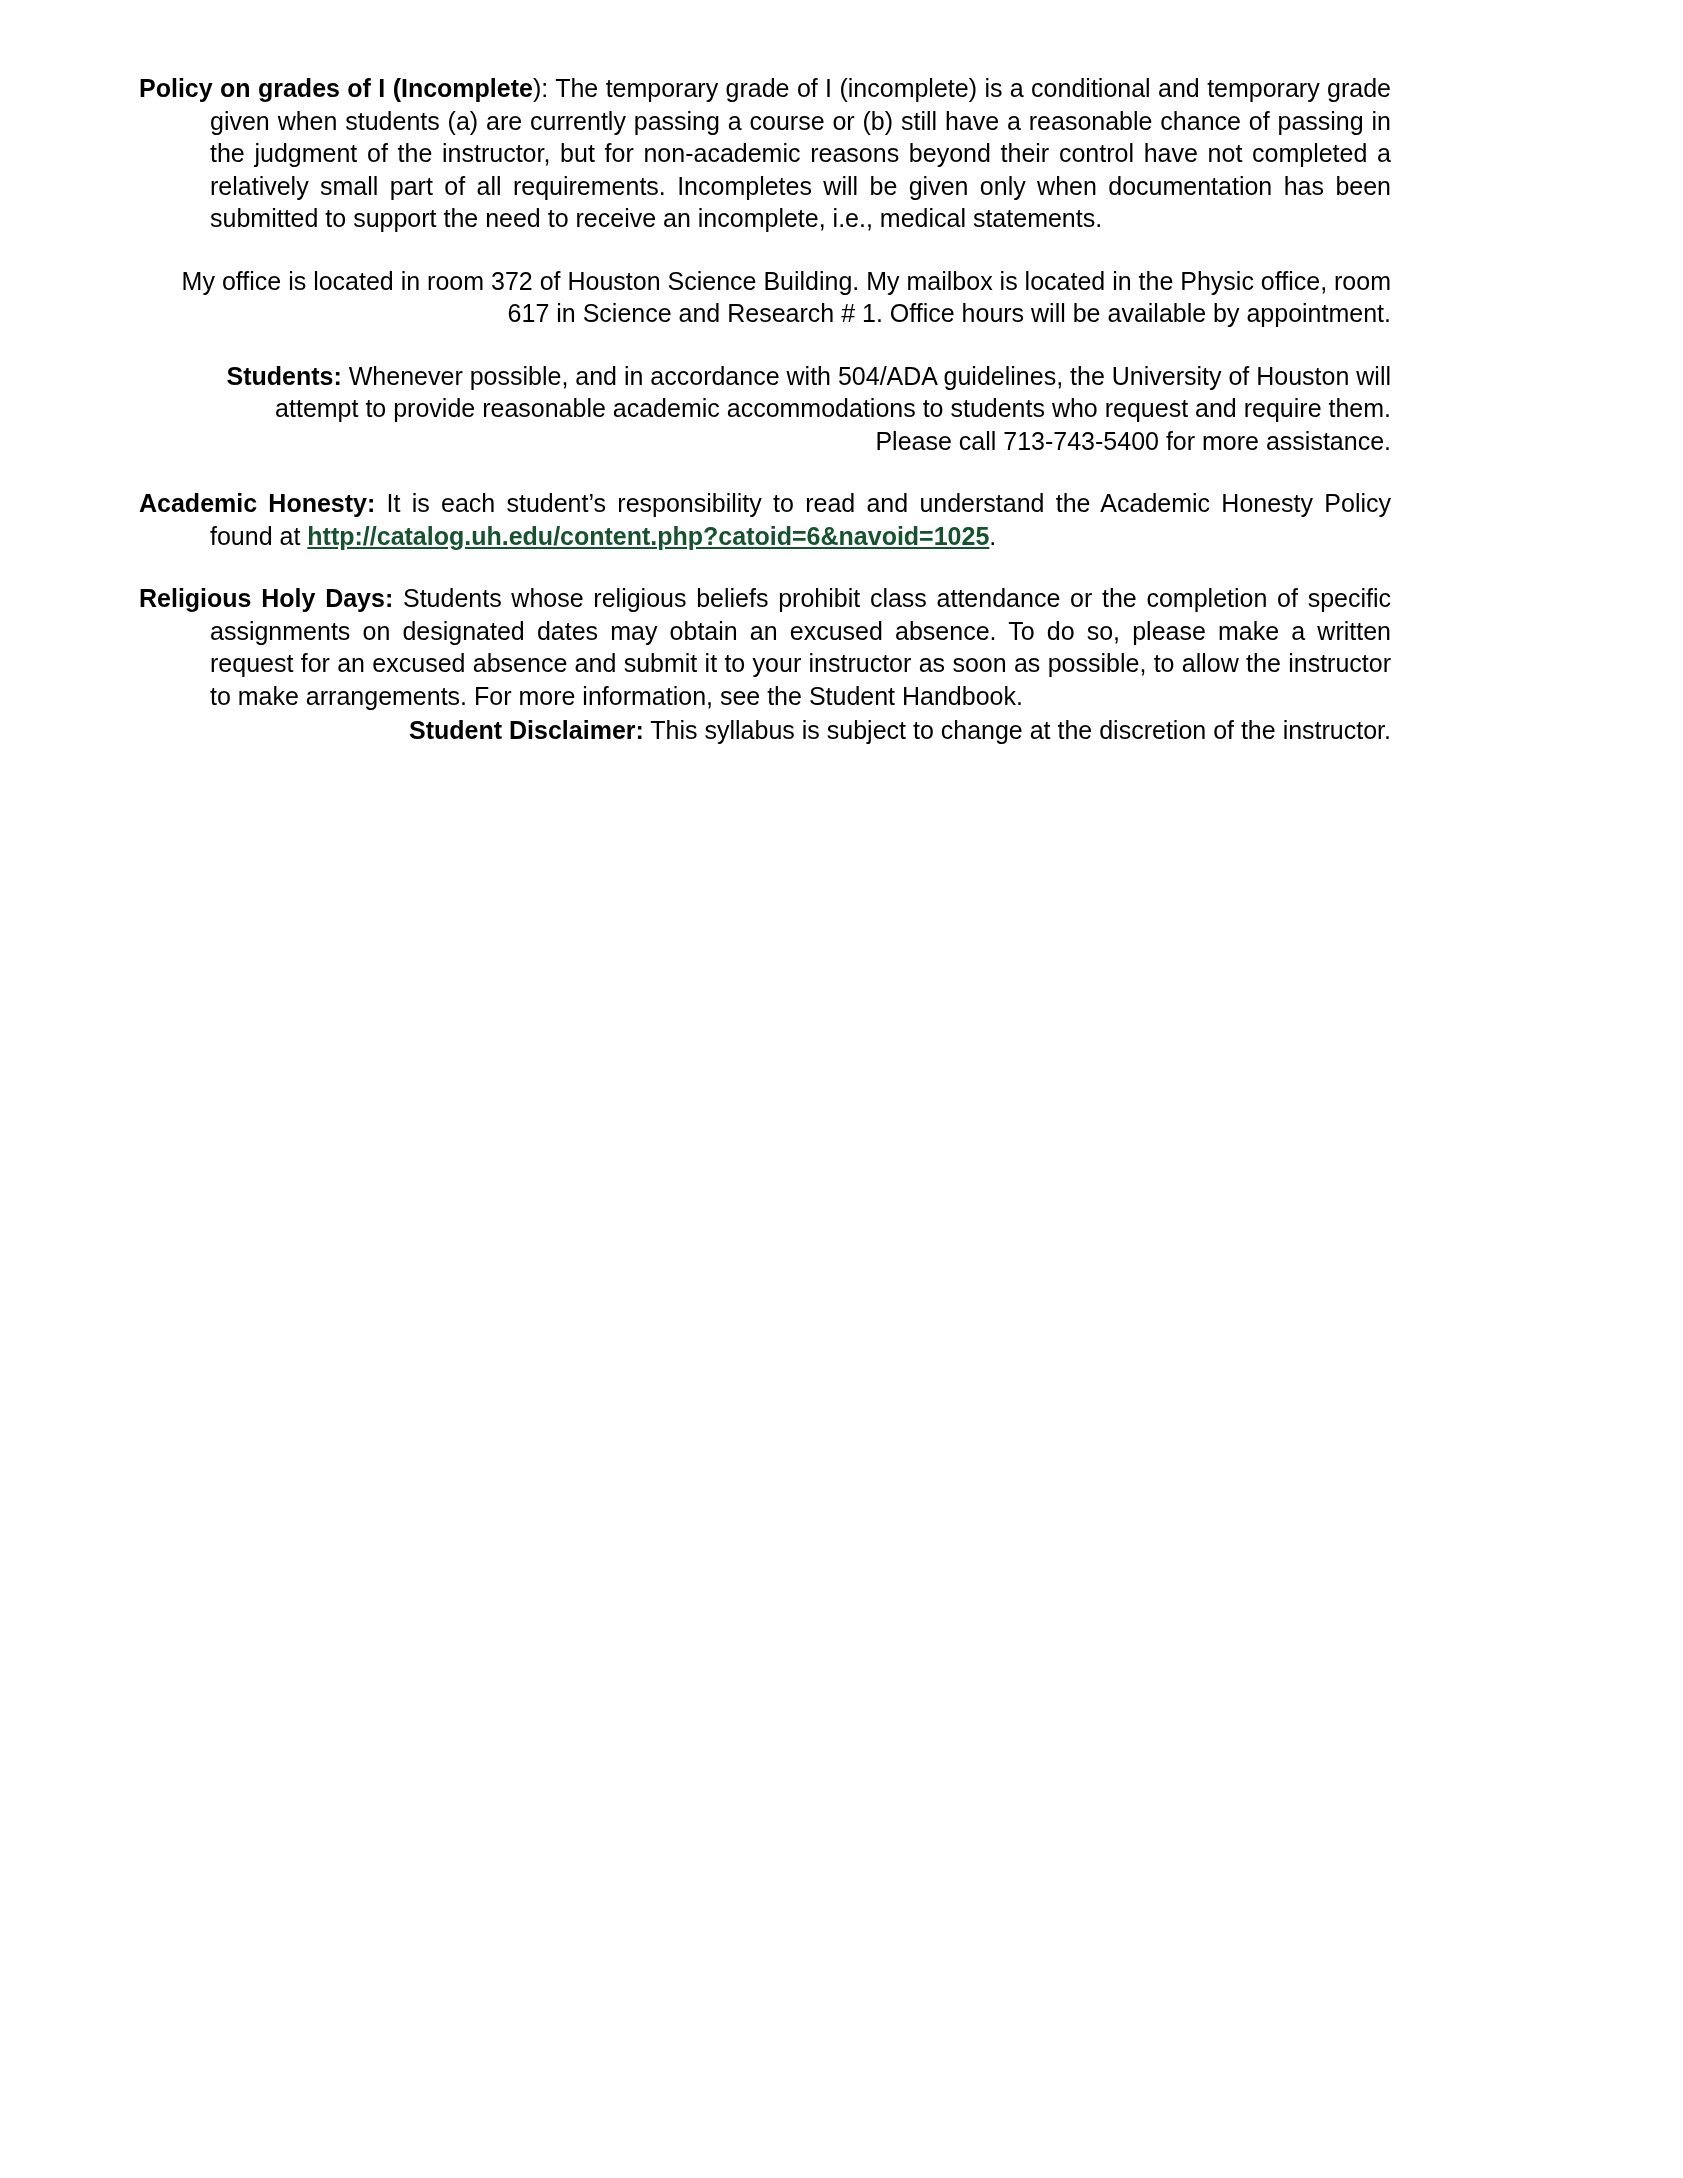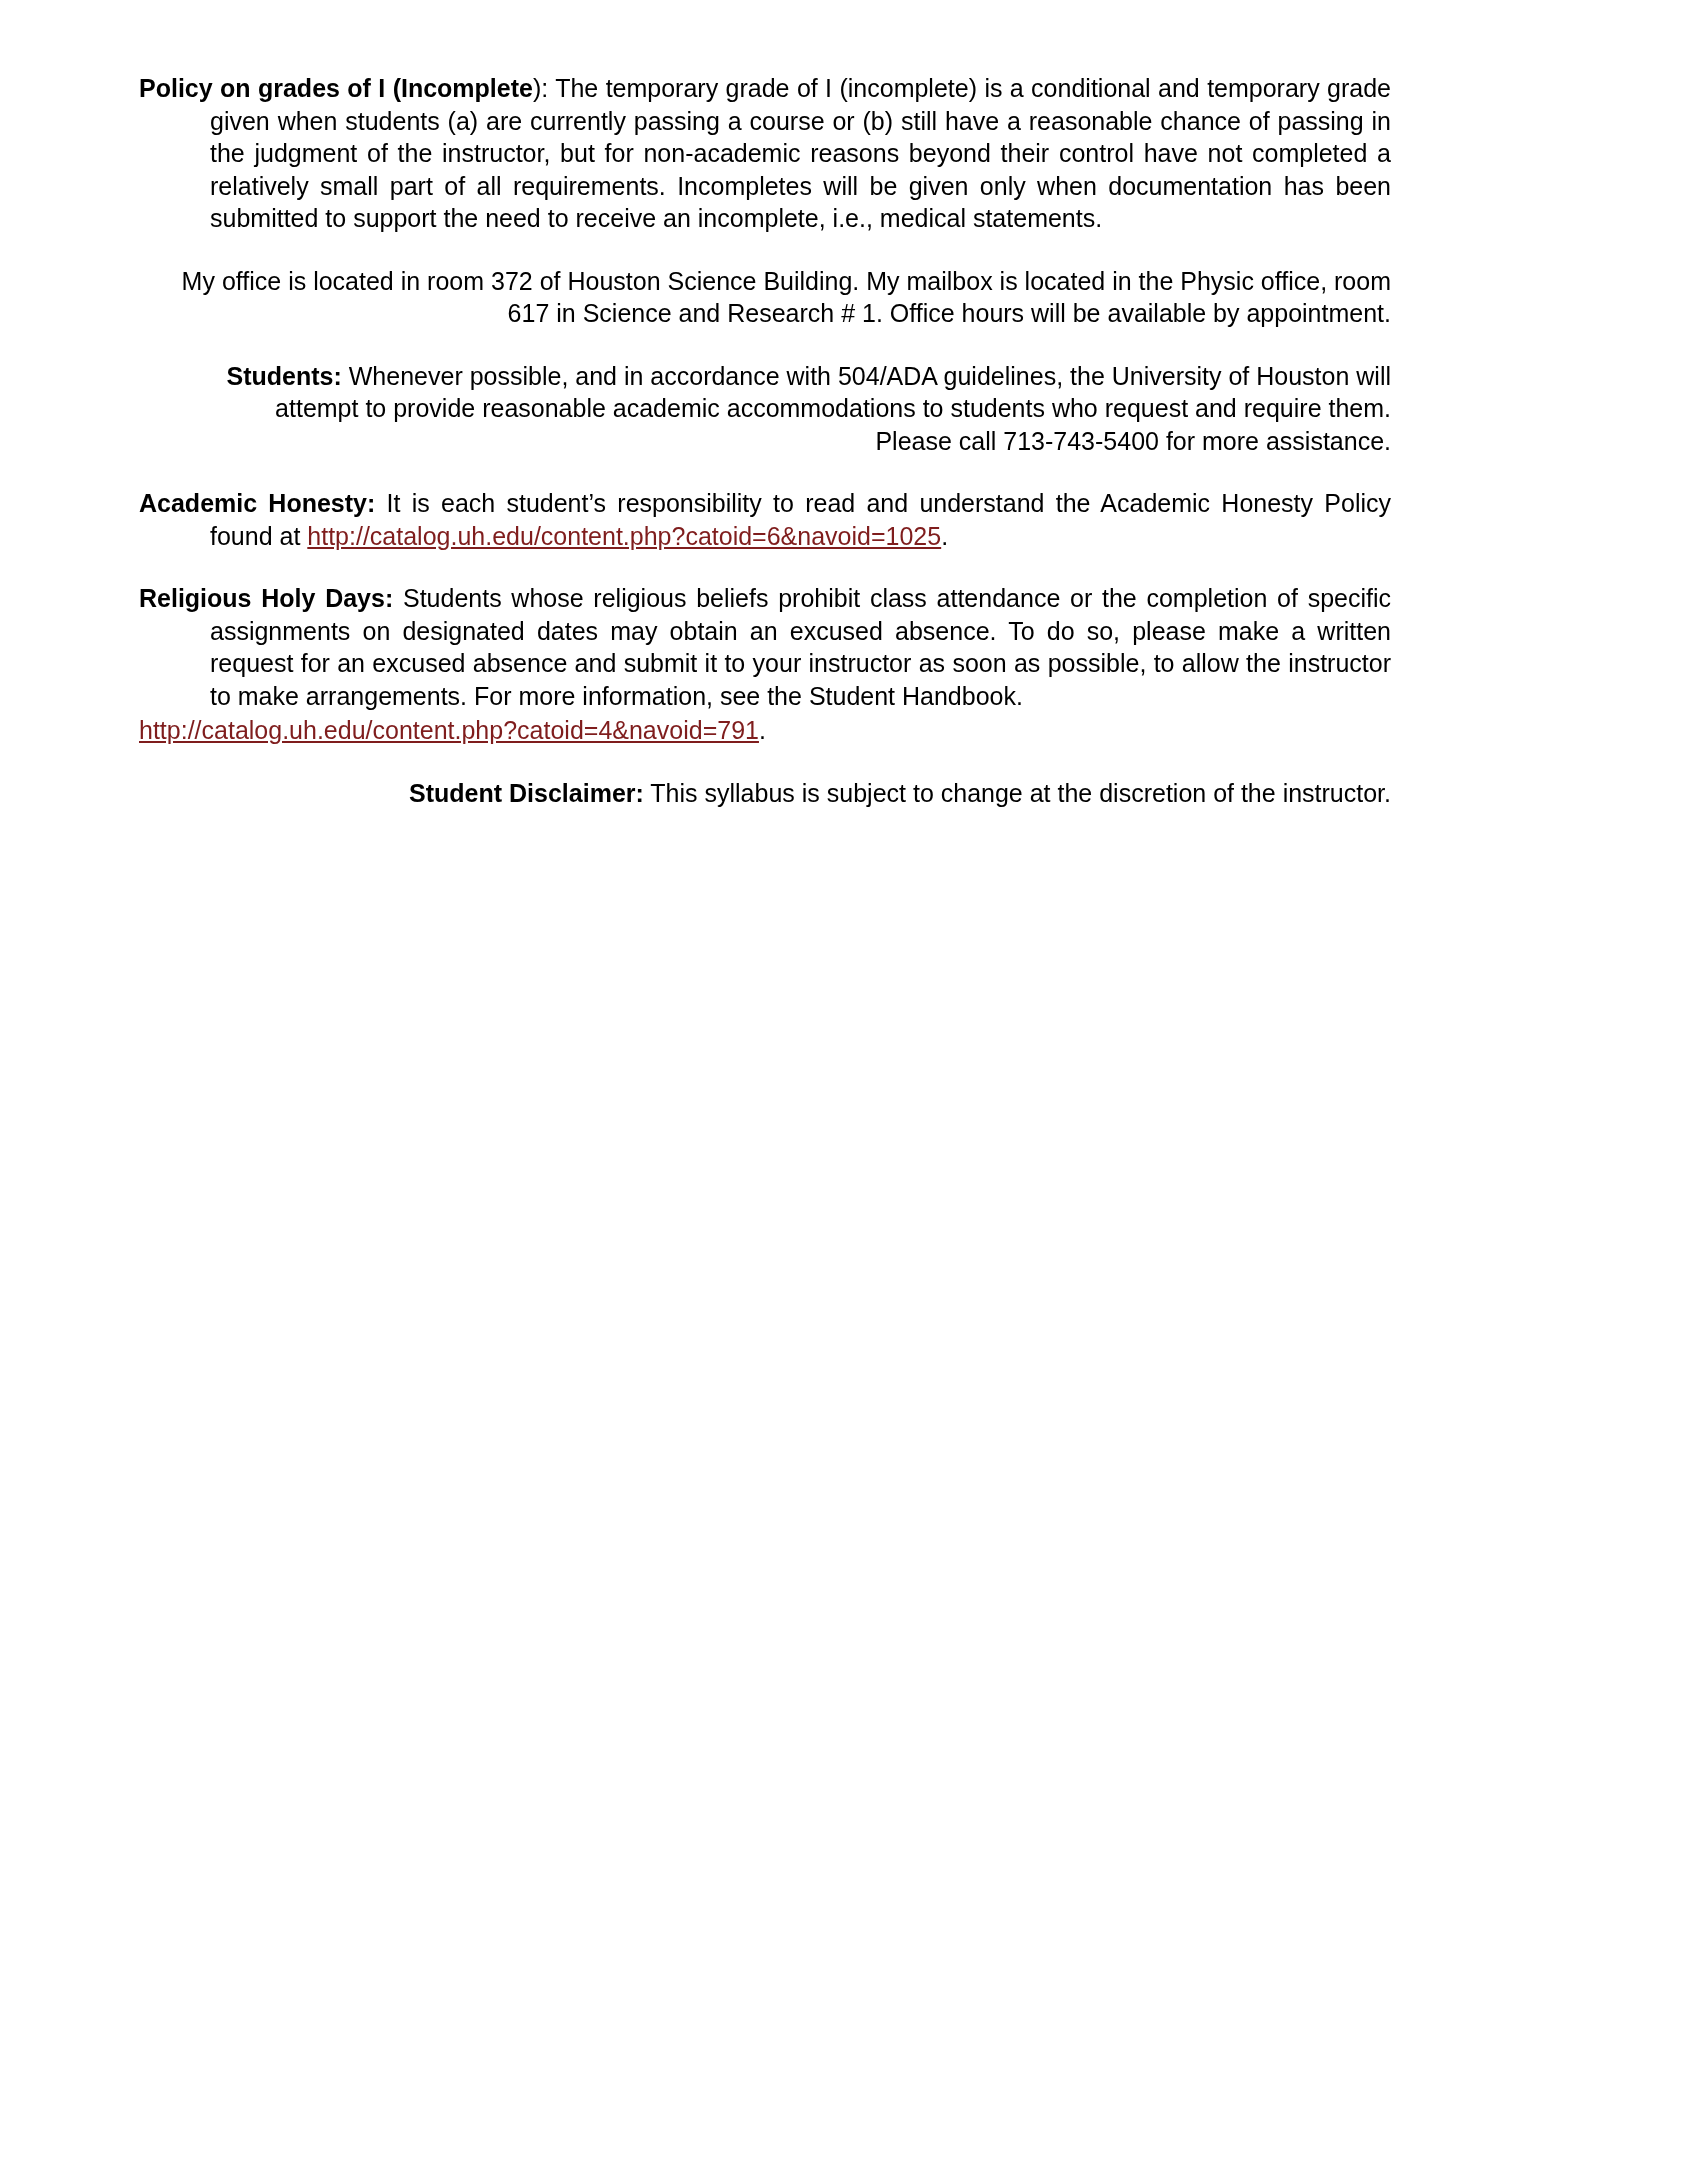--- a/index.html
+++ b/index.html
@@ -57,22 +57,23 @@
 
   .section-heading .heading-text {
     display: inline;
   }
 
   .bold {
     font-weight: bold;
   }
 
   .link {
-    color: #7f1d1d;
+    color: #14532d;
     text-decoration: underline;
+    font-weight: bold;
   }
 
   
   .url-line {
     margin: 0 0 30px 0;
     text-align: left;
     padding-left: 0;
     text-indent: 0;
   }
 
@@ -92,19 +93,18 @@
     <p class="para last-left"><span>My office is located in room 372 of Houston Science Building.   My mailbox is located in the Physic office, room 617 in Science and Research # 1.   Office hours will be available by appointment.</span></p>
 
 
 
     <p class="para last-left"><span class="bold">Students:</span><span> Whenever possible, and in accordance with 504/ADA guidelines, the University of Houston will attempt to provide reasonable academic accommodations to students who request and require them. Please call 713-743-5400 for more assistance.</span></p>
 
     <p class="para"><span class="bold">Academic Honesty:</span><span>  It is each student’s responsibility to read and understand the Academic Honesty Policy found at </span><a class="link nowrap" href="#">http://catalog.uh.edu/content.php?catoid=6&amp;navoid=1025</a><span>.</span></p>
 
     <p class="para" style="margin-bottom:2px;"><span class="bold">Religious Holy Days:</span><span>  Students whose religious beliefs prohibit class attendance or the completion of specific assignments on designated dates may obtain an excused absence.  To do so, please make a written request for an excused absence and submit it to your instructor as soon as possible, to allow the instructor to make arrangements.  For more information, see the Student Handbook.</span></p>
 
-    <p class="para url-line"><a class="link nowrap" href="#">http://catalog.uh.edu/content.php?catoid=4&amp;navoid=791</a><span>.</span></p>
 
     <p class="para last-left"><span class="bold">Student Disclaimer:</span><span> This syllabus is subject to change at the discretion of the instructor.</span></p>
 
   </div>
 </div>
 
 
 </body></html>

